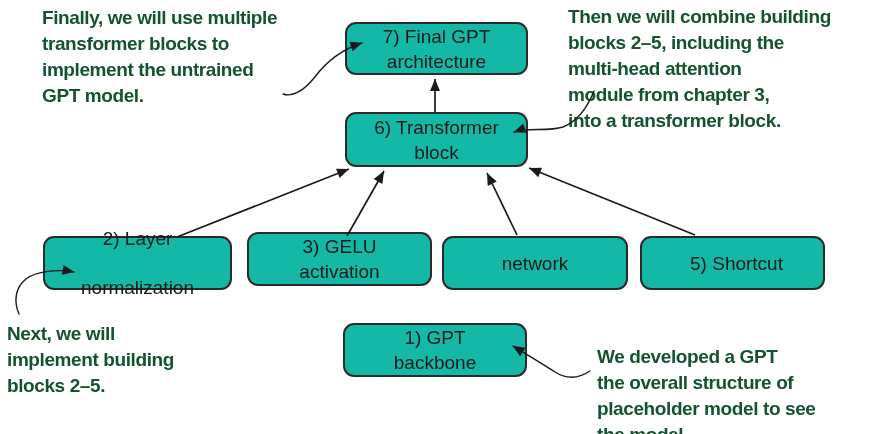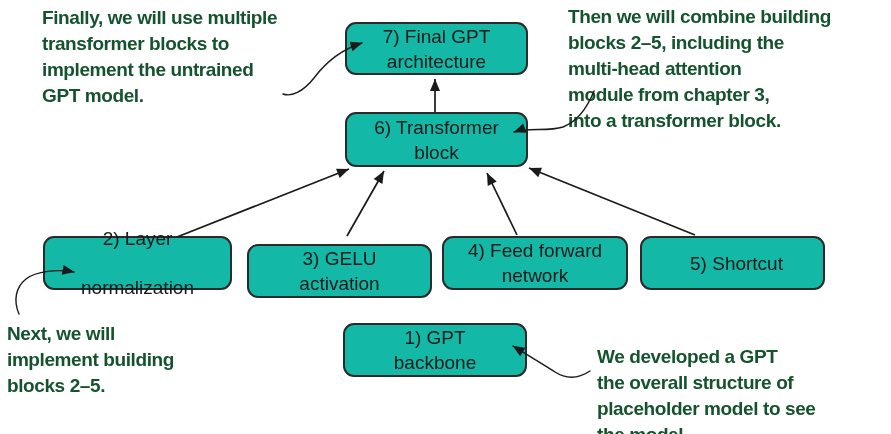--- a/index.html
+++ b/index.html
@@ -102,27 +102,26 @@
   <div class="box" style="left:345px; top:112px; width:183px; height:55px;">
     <span>6) Transformer</span>
     <span>block</span>
   </div>
 
   <div class="box" style="left:43px; top:236px; width:189px; height:54px;gap:24px;">
     <span>2) Layer</span>
     <span>normalization</span>
   </div>
 
-  <div class="box" style="left:247px; top:244px; width:185px; height:54px;">
+  <div class="box" style="left:247px; top:232px; width:185px; height:54px;">
     <span>3) GELU</span>
     <span>activation</span>
   </div>
 
   <div class="box" style="left:442px; top:236px; width:186px; height:54px;">
-    <span>4) Feed forward</span>
     <span>network</span>
   </div>
 
   <div class="box" style="left:640px; top:236px; width:185px; height:54px;padding-left:8px;">
     <span>5) Shortcut</span>
   </div>
 
   <div class="box" style="left:343px; top:323px; width:184px; height:54px;">
     <span>1) GPT</span>
     <span>backbone</span>

